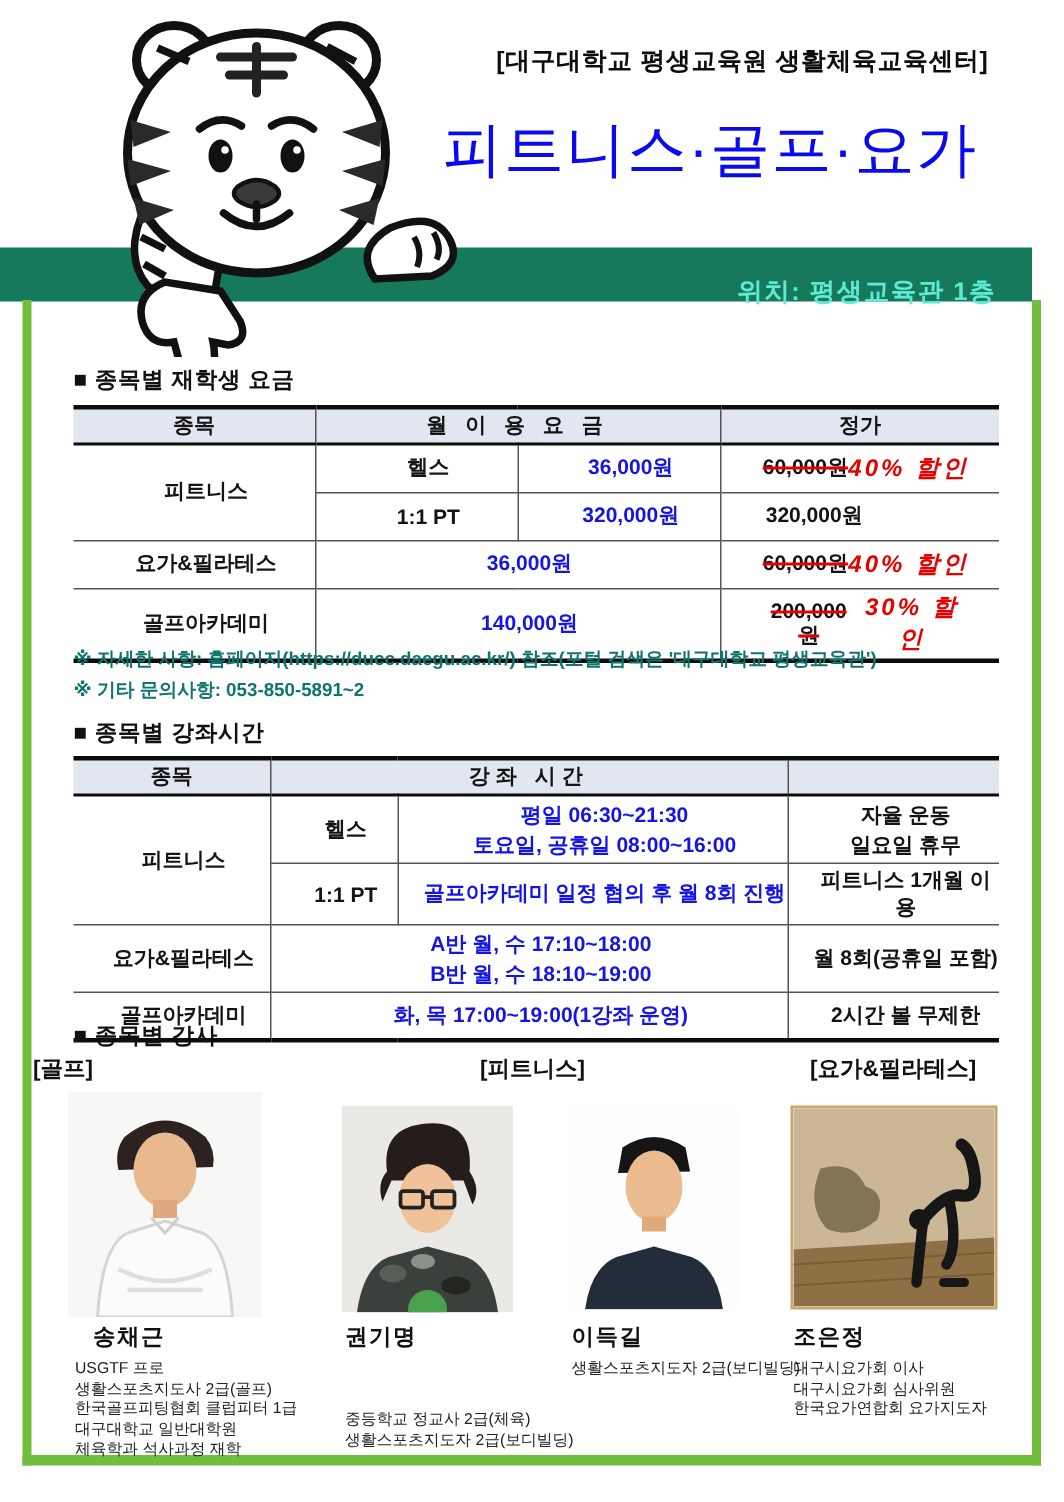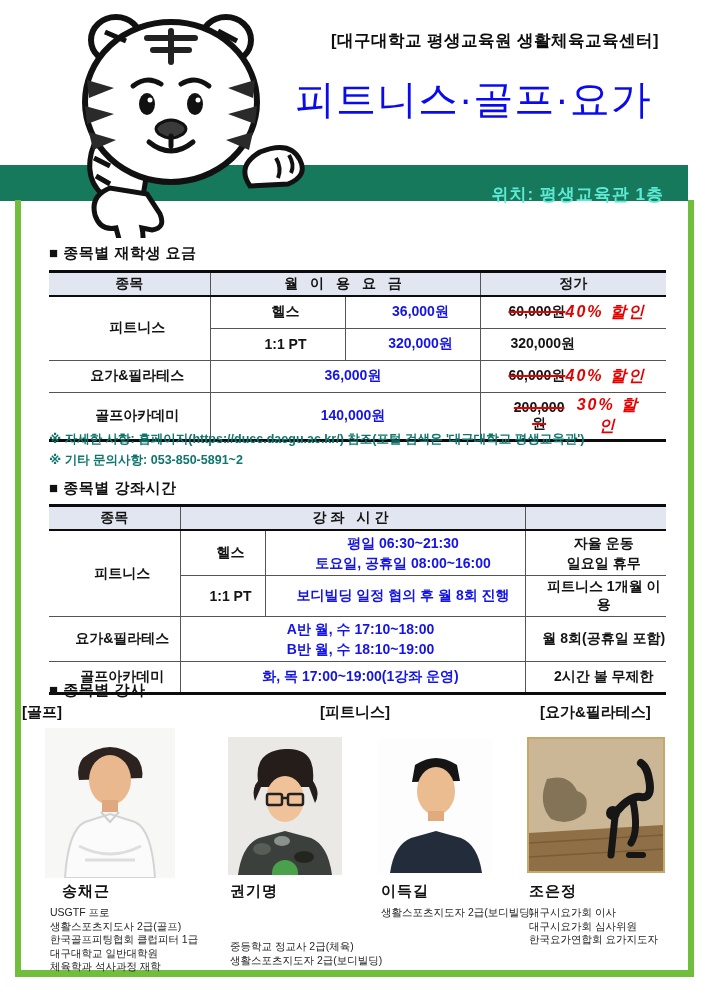--- a/index.html
+++ b/index.html
@@ -201,21 +201,21 @@
           <span class="line blu">평일 06:30~21:30</span>
           <span class="line blu">토요일, 공휴일 08:00~16:00</span>
         </td>
         <td class="tall">
           <span class="line">자율 운동</span>
           <span class="line">일요일 휴무</span>
         </td>
       </tr>
       <tr>
         <td>1:1 PT</td>
-        <td class="blu">보디빌딩 일정 협의 후 월 8회 진행</td>
+        <td class="blu">골프아카데미 일정 협의 후 월 8회 진행</td>
         <td>피트니스 1개월 이용</td>
       </tr>
       <tr>
         <td>요가&amp;필라테스</td>
         <td colspan="2" class="tall">
           <span class="line blu">A반 월, 수 17:10~18:00</span>
           <span class="line blu">B반 월, 수 18:10~19:00</span>
         </td>
         <td>월 8회(공휴일 포함)</td>
       </tr>

